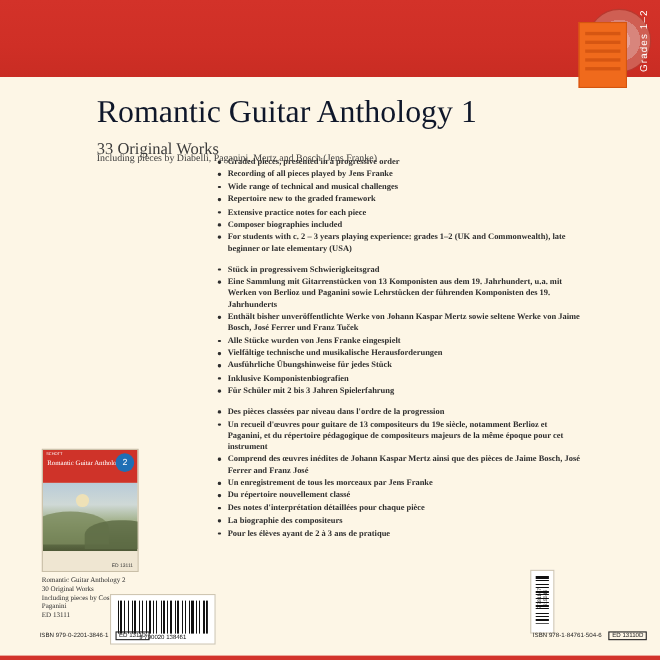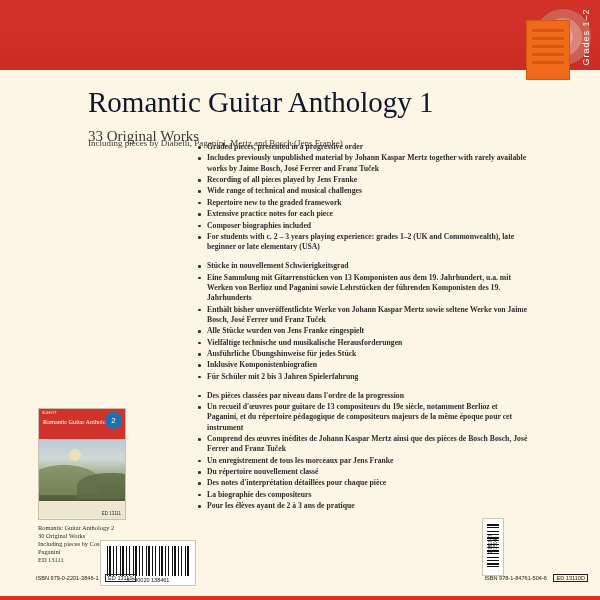--- a/index.html
+++ b/index.html
@@ -349,46 +349,45 @@
   </div>
 
   <div class="title">Romantic Guitar Anthology 1</div>
   <div class="subtitle">33 Original Works</div>
   <div class="subsubtitle">Including pieces by Diabelli, Paganini, Mertz and Bosch (Jens Franke)</div>
 
   <div class="bullets">
     <div class="blk">
       <ul class="bl">
         <li>Graded pieces, presented in a progressive order</li>
-        <li>Includes previously unpublished material by Johann Kaspar Mertz together with rarely available works by Jaime Bosch, José Ferrer and Franz Tuček</li>
         <li>Recording of all pieces played by Jens Franke</li>
         <li>Wide range of technical and musical challenges</li>
         <li>Repertoire new to the graded framework</li>
         <li>Extensive practice notes for each piece</li>
         <li>Composer biographies included</li>
         <li>For students with c. 2 – 3 years playing experience: grades 1–2 (UK and Commonwealth), late beginner or late elementary (USA)</li>
       </ul>
     </div>
     <div class="blk">
       <ul class="bl">
-        <li>Stücke in nouvellement Schwierigkeitsgrad</li>
+        <li>Stück in progressivem Schwierigkeitsgrad</li>
         <li>Eine Sammlung mit Gitarrenstücken von 13 Komponisten aus dem 19. Jahrhundert, u.a. mit Werken von Berlioz und Paganini sowie Lehrstücken der führenden Komponisten des 19. Jahrhunderts</li>
         <li>Enthält bisher unveröffentlichte Werke von Johann Kaspar Mertz sowie seltene Werke von Jaime Bosch, José Ferrer und Franz Tuček</li>
         <li>Alle Stücke wurden von Jens Franke eingespielt</li>
         <li>Vielfältige technische und musikalische Herausforderungen</li>
         <li>Ausführliche Übungshinweise für jedes Stück</li>
         <li>Inklusive Komponistenbiografien</li>
         <li>Für Schüler mit 2 bis 3 Jahren Spielerfahrung</li>
       </ul>
     </div>
     <div class="blk">
       <ul class="bl">
         <li>Des pièces classées par niveau dans l'ordre de la progression</li>
         <li>Un recueil d'œuvres pour guitare de 13 compositeurs du 19e siècle, notamment Berlioz et Paganini, et du répertoire pédagogique de compositeurs majeurs de la même époque pour cet instrument</li>
-        <li>Comprend des œuvres inédites de Johann Kaspar Mertz ainsi que des pièces de Bosch Bosch, José Ferrer and Franz Tuček</li>
+        <li>Comprend des œuvres inédites de Johann Kaspar Mertz ainsi que des pièces de Jaime Bosch, José Ferrer and Franz José</li>
         <li>Un enregistrement de tous les morceaux par Jens Franke</li>
         <li>Du répertoire nouvellement classé</li>
         <li>Des notes d'interprétation détaillées pour chaque pièce</li>
         <li>La biographie des compositeurs</li>
         <li>Pour les élèves ayant de 2 à 3 ans de pratique</li>
       </ul>
     </div>
   </div>
 
   <div class="cover">

